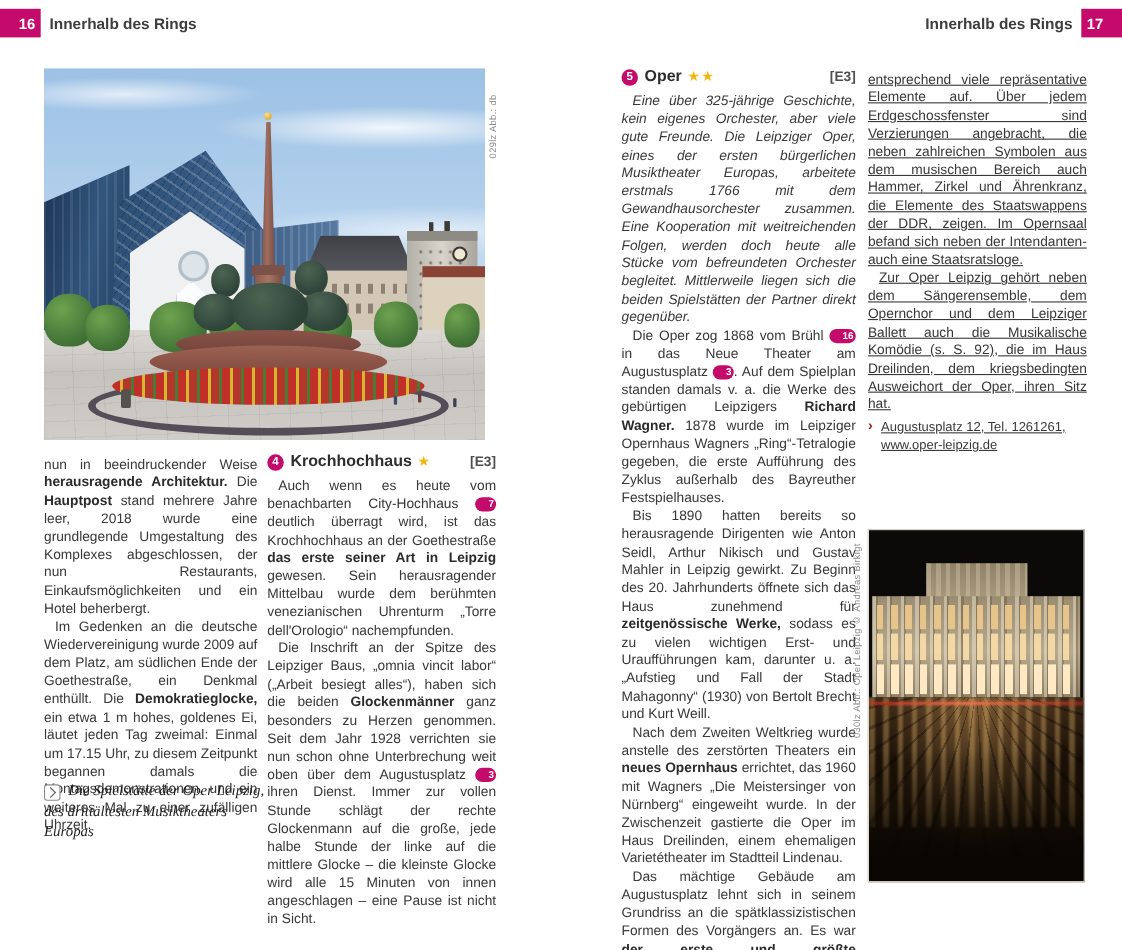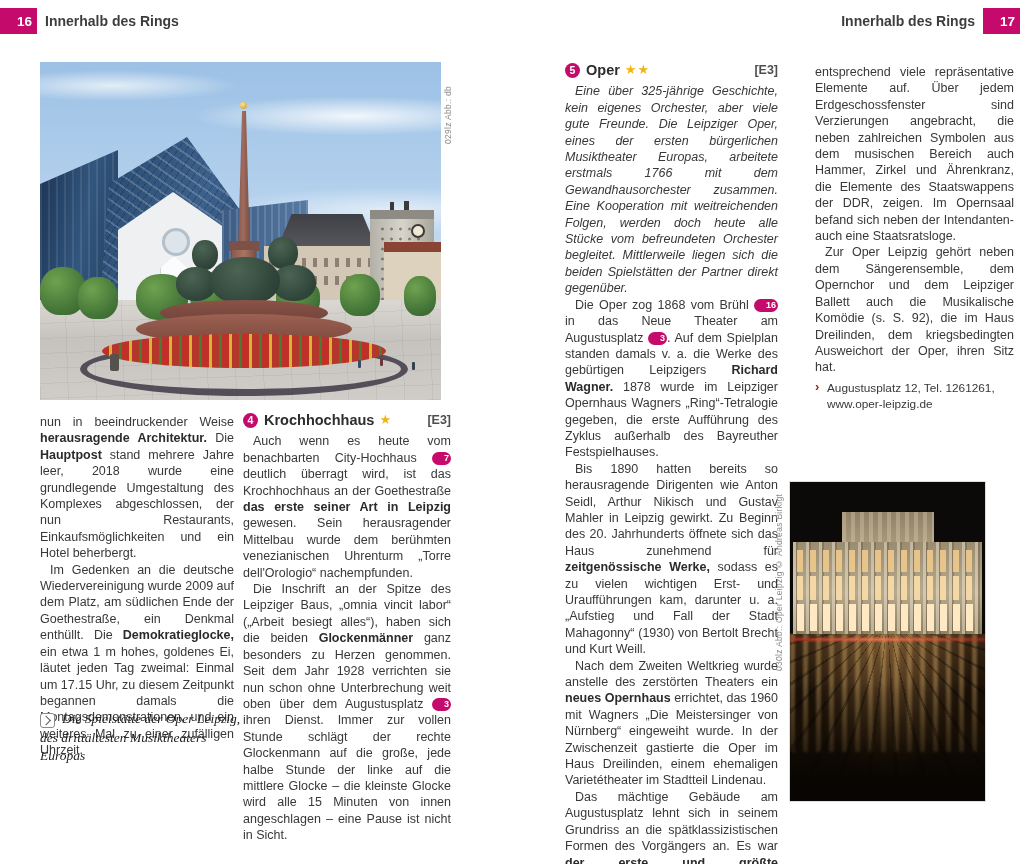--- a/index.html
+++ b/index.html
@@ -5,21 +5,21 @@
   :root{ --pink:#c40a6b; }
   html,body{margin:0;padding:0;background:#fff;}
   #page{position:relative;width:1020px;height:864px;background:#fff;overflow:hidden;
         font-family:"Liberation Sans","DejaVu Sans",sans-serif;color:#383838;}
 
   
   .runhead{position:absolute;top:8px;height:26px;display:flex;align-items:center;}
   .pagenum{background:var(--pink);color:#fff;font-weight:700;font-size:13.5px;width:37px;height:26px;
            display:flex;align-items:center;box-sizing:border-box;}
   .pagenum.left{justify-content:flex-end;padding-right:5px;}
-  .pagenum.right{justify-content:flex-start;padding-left:17px;}
+  .pagenum.right{justify-content:flex-start;padding-left:5px;}
   .runtitle{font-weight:700;font-size:14px;color:#3d3d3d;margin:0 8px;}
 
   
   .col{position:absolute;font-size:12.5px;line-height:16.4px;text-align:justify;
        hyphens:auto;-webkit-hyphens:auto;}
   .para{margin:0;}
   .para.ind{text-indent:10px;}
   .para.it{font-style:italic;}
   .bb{font-weight:700;color:#2b2b2b;}
 
@@ -242,21 +242,21 @@
     </div>
     <div>
         <p class="para ind it"><span>Eine über 325-jährige Geschichte, kein eigenes Orchester, aber viele gute Freunde. Die Leipziger Oper, eines der ersten bürgerlichen Musiktheater Europas, arbeitete erstmals 1766 mit dem Gewandhausorchester zusammen. Eine Kooperation mit weitreichenden Folgen, werden doch heute alle Stücke vom befreundeten Orchester begleitet. Mittlerweile liegen sich die beiden Spielstätten der Partner direkt gegenüber.</span></p>
         <p class="para ind"><span>Die Oper zog 1868 vom Brühl </span><span class="badge">16</span><span> in das Neue Theater am Augustusplatz </span><span class="badge">3</span><span>. Auf dem Spielplan standen damals v. a. die Werke des gebürtigen Leipzigers </span><span class="bb">Richard Wagner.</span><span> 1878 wurde im Leipziger Opernhaus Wagners „Ring“-Tetralogie gegeben, die erste Aufführung des Zyklus außerhalb des Bayreuther Festspielhauses.</span></p>
         <p class="para ind"><span>Bis 1890 hatten bereits so herausragende Dirigenten wie Anton Seidl, Arthur Nikisch und Gustav Mahler in Leipzig gewirkt. Zu Beginn des 20. Jahrhunderts öffnete sich das Haus zunehmend für </span><span class="bb">zeitgenössische Werke,</span><span> sodass es zu vielen wichtigen Erst- und Uraufführungen kam, darunter u. a. „Aufstieg und Fall der Stadt Mahagonny“ (1930) von Bertolt Brecht und Kurt Weill.</span></p>
         <p class="para ind"><span>Nach dem Zweiten Weltkrieg wurde anstelle des zerstörten Theaters ein </span><span class="bb">neues Opernhaus</span><span> errichtet, das 1960 mit Wagners „Die Meistersinger von Nürnberg“ eingeweiht wurde. In der Zwischenzeit gastierte die Oper im Haus Dreilinden, einem ehemaligen Varietétheater im Stadtteil Lindenau.</span></p>
         <p class="para ind"><span>Das mächtige Gebäude am Augustusplatz lehnt sich in seinem Grundriss an die spätklassizistischen Formen des Vorgängers an. Es war </span><span class="bb">der erste und größte Theaterneubau der DDR-Geschichte</span></p>
       </div>
   </div>
 
-  <div class="col" style="left:815px;top:64px;width:199px;">
+  <div class="col" style="left:789px;top:64px;width:199px;text-decoration:underline;">
     <div>
         <p class="para"><span>entsprechend viele repräsentative Elemente auf. Über jedem Erdgeschossfenster sind Verzierungen angebracht, die neben zahlreichen Symbolen aus dem musischen Bereich auch Hammer, Zirkel und Ährenkranz, die Elemente des Staatswappens der DDR, zeigen. Im Opernsaal befand sich neben der Intendanten- auch eine Staatsratsloge.</span></p>
         <p class="para ind"><span>Zur Oper Leipzig gehört neben dem Sängerensemble, dem Opernchor und dem Leipziger Ballett auch die Musikalische Komödie (s. S. 92), die im Haus Dreilinden, dem kriegsbedingten Ausweichort der Oper, ihren Sitz hat.</span></p>
       </div>
     <div class="addr">
       <span class="addr-line">
         <span class="addr-chev">›</span>
         <span>Augustusplatz 12, Tel. 1261261,</span>
       </span>
       <span class="addr-line">www.oper-leipzig.de</span>

